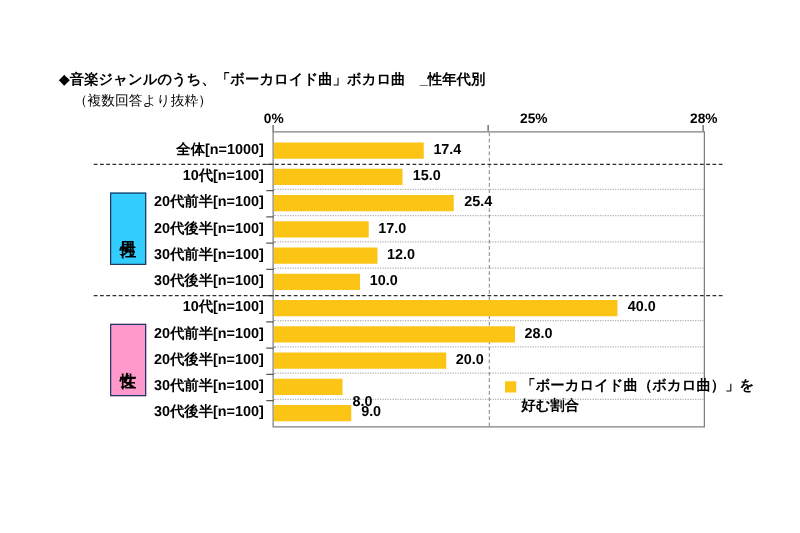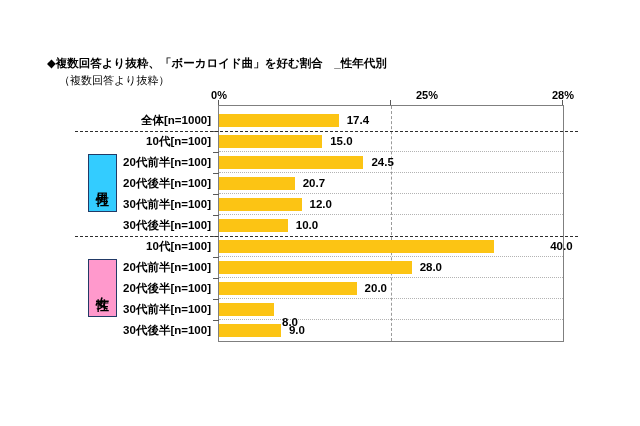--- a/index.html
+++ b/index.html
@@ -65,21 +65,21 @@
   }
   .legend { position:absolute; left:404px; top:301px; display:flex; align-items:flex-start; }
   .lmark { width:9px; height:9px; margin-top:4px; margin-right:4px; flex:0 0 auto; }
   .ltext { font-size:11.5px; font-weight:bold; color:#000; line-height:16px; white-space:nowrap; }
 </style>
 </head>
 <body>
 
 <div class="page">
 
-  <div class="title">◆複数回答より抜粋、「ボーカロイド曲」を好む割合　_性年代別</div>
+  <div class="title">◆音楽ジャンルのうち、「ボーカロイド曲」ボカロ曲　_性年代別</div>
   <div class="subtitle">（複数回答より抜粋）</div>
 
   <div class="xlabel x0">0%</div>
   <div class="xlabel x25">25%</div>
   <div class="xlabel x50">28%</div>
   <div class="xtickmark t0"></div>
   <div class="xtickmark t25"></div>
   <div class="xtickmark t50"></div>
 
   <div class="plot">
@@ -91,41 +91,41 @@
           <div class="rvalue" style="left: calc(34.8% + 8px);">17.4</div>
         </div>
         <div class="row">
           <div class="rlabel">10代[n=100]</div>
           <div class="bar" style="width: 30%; background: rgb(252, 196, 20);"></div>
           <div class="rvalue" style="left: calc(30% + 8px);">15.0</div>
         </div>
         <div class="row">
           <div class="rlabel">20代前半[n=100]</div>
           <div class="bar" style="width: 42%; background: rgb(252, 196, 20);"></div>
-          <div class="rvalue" style="left: calc(42% + 8px);">24.5</div>
+          <div class="rvalue" style="left: calc(42% + 8px);">25.4</div>
         </div>
         <div class="row">
           <div class="rlabel">20代後半[n=100]</div>
           <div class="bar" style="width: 22%; background: rgb(252, 196, 20);"></div>
-          <div class="rvalue" style="left: calc(22% + 8px);">20.7</div>
+          <div class="rvalue" style="left: calc(22% + 8px);">17.0</div>
         </div>
         <div class="row">
           <div class="rlabel">30代前半[n=100]</div>
           <div class="bar" style="width: 24%; background: rgb(252, 196, 20);"></div>
           <div class="rvalue" style="left: calc(24% + 8px);">12.0</div>
         </div>
         <div class="row nodot">
           <div class="rlabel">30代後半[n=100]</div>
           <div class="bar" style="width: 20%; background: rgb(252, 196, 20);"></div>
           <div class="rvalue" style="left: calc(20% + 8px);">10.0</div>
         </div>
         <div class="row">
           <div class="rlabel">10代[n=100]</div>
           <div class="bar" style="width: 80%; background: rgb(252, 196, 20);"></div>
-          <div class="rvalue" style="left: calc(80% + 8px); margin-left: 48px;">40.0</div>
+          <div class="rvalue" style="left: calc(80% + 8px);">40.0</div>
         </div>
         <div class="row">
           <div class="rlabel">20代前半[n=100]</div>
           <div class="bar" style="width: 56%; background: rgb(252, 196, 20);"></div>
           <div class="rvalue" style="left: calc(56% + 8px);">28.0</div>
         </div>
         <div class="row">
           <div class="rlabel">20代後半[n=100]</div>
           <div class="bar" style="width: 40%; background: rgb(252, 196, 20);"></div>
           <div class="rvalue" style="left: calc(40% + 8px);">20.0</div>
@@ -156,14 +156,21 @@
   <div class="sep sep1"></div>
   <div class="sep sep2"></div>
 
   <div class="gbox male" style="background: rgb(51, 204, 255);">
     <span class="vtext">男性</span>
   </div>
   <div class="gbox female" style="background: rgb(255, 153, 204);">
     <span class="vtext">女性</span>
   </div>
 
+  <div class="legend">
+    <span class="lmark" style="background: rgb(252, 196, 20);"></span>
+    <div class="ltext">
+      <div>「ボーカロイド曲（ボカロ曲）」を</div>
+      <div>好む割合</div>
+    </div>
+  </div>
 
 </div>
 
 </body></html>

